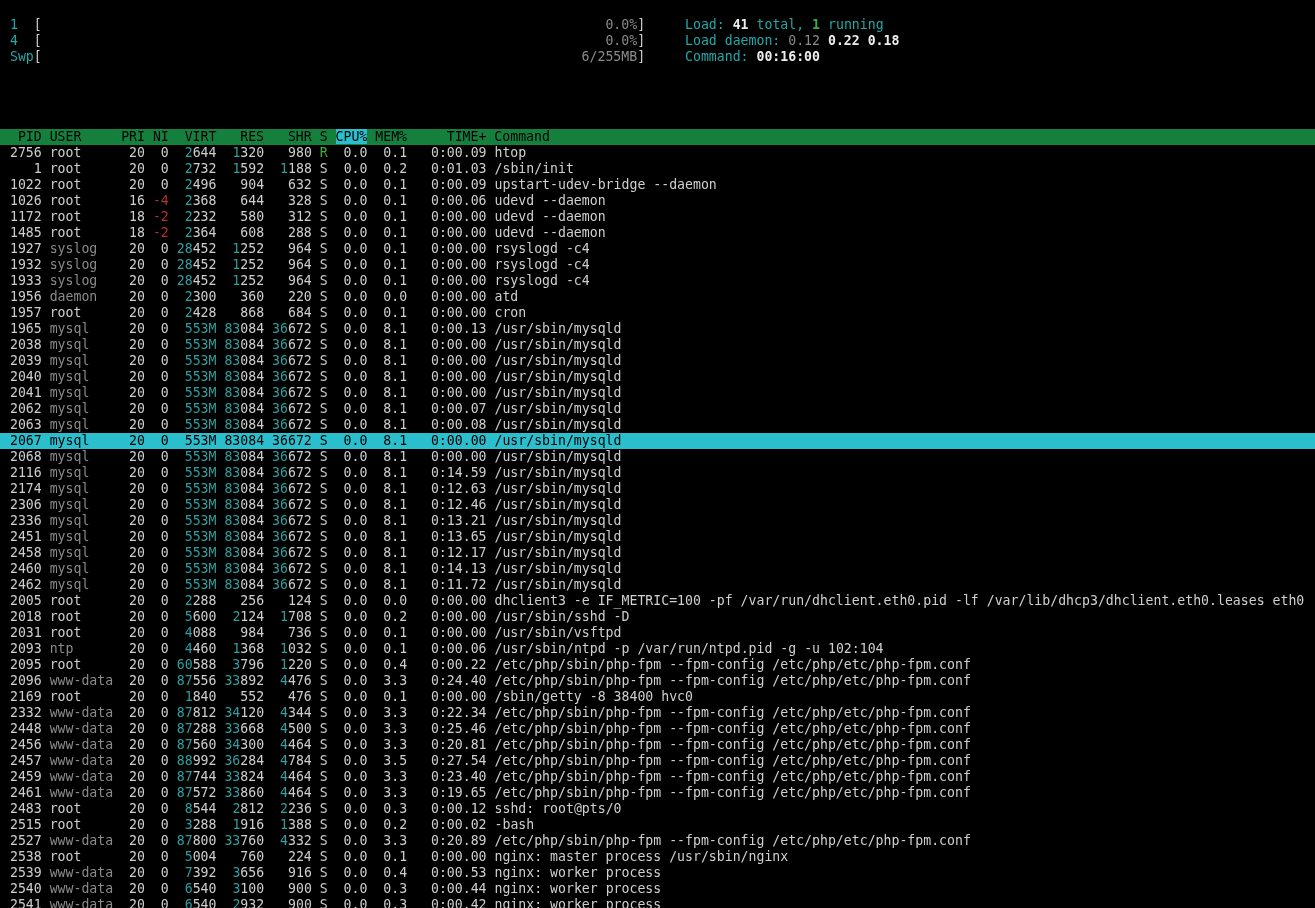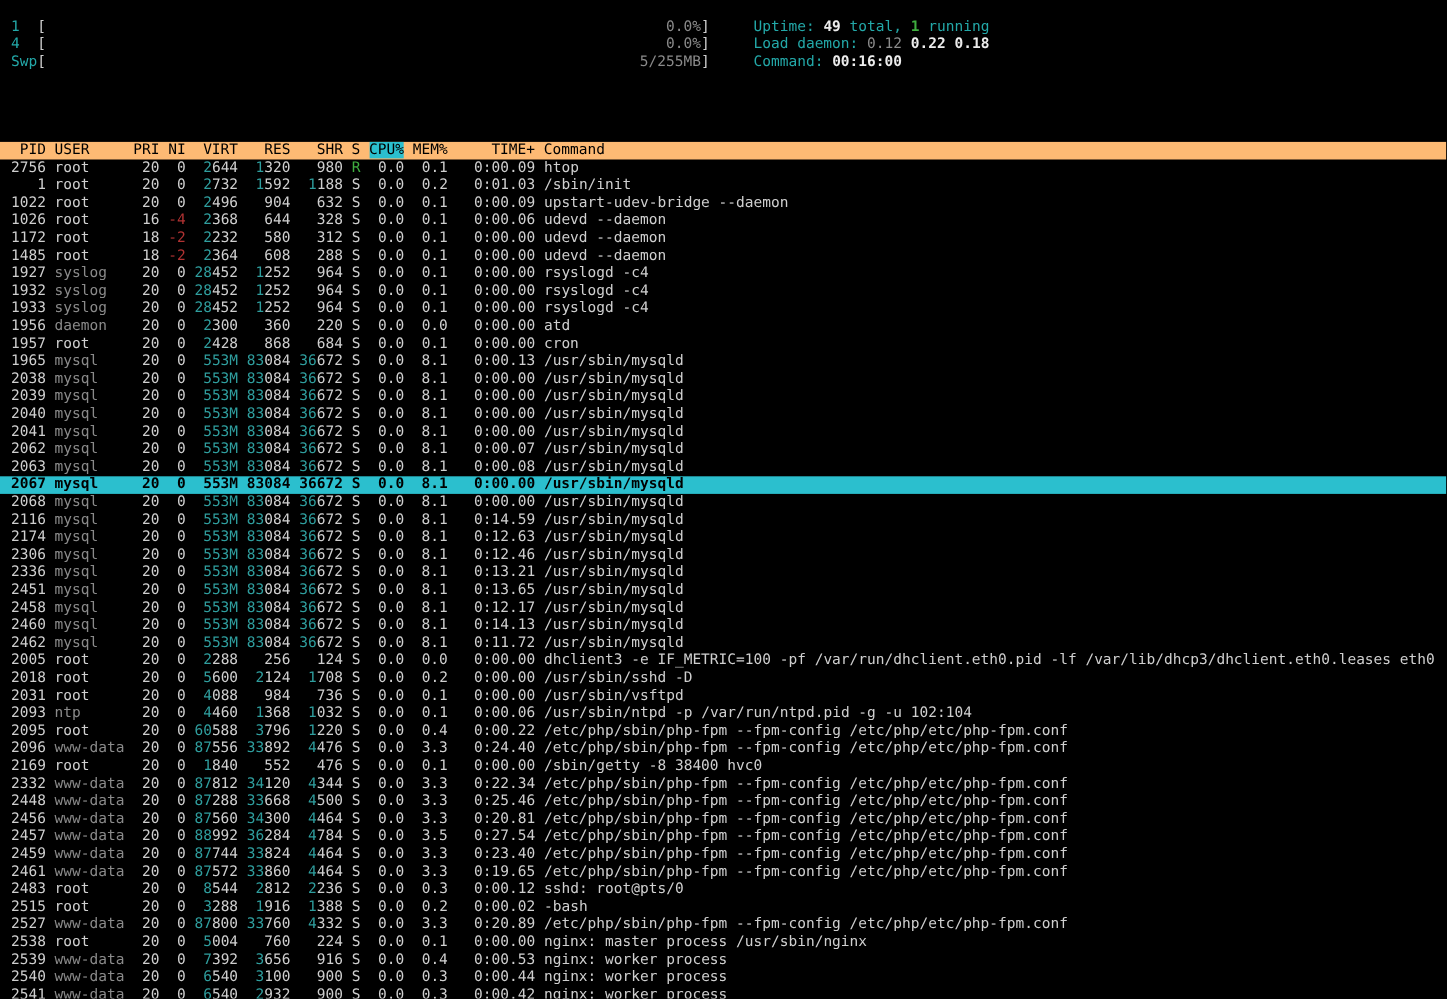--- a/index.html
+++ b/index.html
@@ -22,40 +22,40 @@
   .c{color:#23a8a8;}
   .t{color:#2f9e9e;}
   .dim{color:#8a8a8a;}
   .b{color:#ececec;font-weight:bold;}
   .g{color:#3fae3f;}
   .gb{color:#3fae3f;font-weight:bold;}
   .r{color:#b03232;}
   .gp{color:#3aa33a;}
   .bp{color:#4747cf;}
   .yp{color:#a0a034;}
-  .thdr{background:#fdba74;}
+  .thdr{background:#15803d;}
   .thdr span{color:#000;}
   .hb{color:#000;}
   .sort{background:#2bbfce;}
-  .row.selected{background:#2bbfce;font-weight:bold;}
+  .row.selected{background:#2bbfce;}
   .row.selected span{color:#000 !important;}
 </style>
 </head>
 <body>
 
 <div class="screen">
 
   <div id="meters">
       <div class="line"><span class="c"> 1  </span><span class="w">[</span><span class="dim">                                                                       0.0%</span><span class="w">]</span></div>
       <div class="line"><span class="c"> 4  </span><span class="w">[</span><span class="dim">                                                                       0.0%</span><span class="w">]</span></div>
-      <div class="line"><span class="c"> Swp</span><span class="w">[</span><span class="dim">                                                                    5/255MB</span><span class="w">]</span></div>
+      <div class="line"><span class="c"> Swp</span><span class="w">[</span><span class="dim">                                                                    6/255MB</span><span class="w">]</span></div>
     </div>
 
   <div class="summary">
-    <div class="line"><span class="c">Uptime:</span> <span class="b">49</span> <span class="c">total,</span> <span class="gb">1</span> <span class="c">running</span></div>
+    <div class="line"><span class="c">Load:</span> <span class="b">41</span> <span class="c">total,</span> <span class="gb">1</span> <span class="c">running</span></div>
     <div class="line"><span class="c">Load daemon:</span> <span class="dim">0.12</span> <span class="b">0.22</span> <span class="b">0.18</span></div>
     <div class="line"><span class="c">Command:</span> <span class="b">00:16:00</span></div>
   </div>
 
   <div id="table">
       <div class="line thdr"><span class="hb">  PID</span><span class="hb"> </span><span class="hb">USER     </span><span class="hb">PRI</span><span class="hb"> NI</span><span class="hb">  VIRT</span><span class="hb">   RES</span><span class="hb">   SHR</span><span class="hb"> S</span><span class="hb"> </span><span class="hb sort">CPU%</span><span class="hb"> MEM%</span><span class="hb">     TIME+</span><span class="hb"> Command</span></div>
       <div class="line row"><span class="w"> 2756</span><span class="w"> </span><span class="w">root     </span><span class="w"> 20</span><span class="w">  0</span><span class="w"> </span><span class="w"> </span><span class="t">2</span><span class="w">644</span><span class="w"> </span><span class="w"> </span><span class="t">1</span><span class="w">320</span><span class="w"> </span><span class="w">  </span><span class="w">980</span><span class="w"> </span><span class="g">R</span><span class="w">  0.0</span><span class="w">  0.1</span><span class="w">   0:00.09</span><span class="w"> htop</span></div>
       <div class="line row"><span class="w">    1</span><span class="w"> </span><span class="w">root     </span><span class="w"> 20</span><span class="w">  0</span><span class="w"> </span><span class="w"> </span><span class="t">2</span><span class="w">732</span><span class="w"> </span><span class="w"> </span><span class="t">1</span><span class="w">592</span><span class="w"> </span><span class="w"> </span><span class="t">1</span><span class="w">188</span><span class="w"> </span><span class="w">S</span><span class="w">  0.0</span><span class="w">  0.2</span><span class="w">   0:01.03</span><span class="w"> /sbin/init</span></div>
       <div class="line row"><span class="w"> 1022</span><span class="w"> </span><span class="w">root     </span><span class="w"> 20</span><span class="w">  0</span><span class="w"> </span><span class="w"> </span><span class="t">2</span><span class="w">496</span><span class="w"> </span><span class="w">  </span><span class="w">904</span><span class="w"> </span><span class="w">  </span><span class="w">632</span><span class="w"> </span><span class="w">S</span><span class="w">  0.0</span><span class="w">  0.1</span><span class="w">   0:00.09</span><span class="w"> upstart-udev-bridge --daemon</span></div>
       <div class="line row"><span class="w"> 1026</span><span class="w"> </span><span class="w">root     </span><span class="w"> 16</span><span class="r"> -4</span><span class="w"> </span><span class="w"> </span><span class="t">2</span><span class="w">368</span><span class="w"> </span><span class="w">  </span><span class="w">644</span><span class="w"> </span><span class="w">  </span><span class="w">328</span><span class="w"> </span><span class="w">S</span><span class="w">  0.0</span><span class="w">  0.1</span><span class="w">   0:00.06</span><span class="w"> udevd --daemon</span></div>

